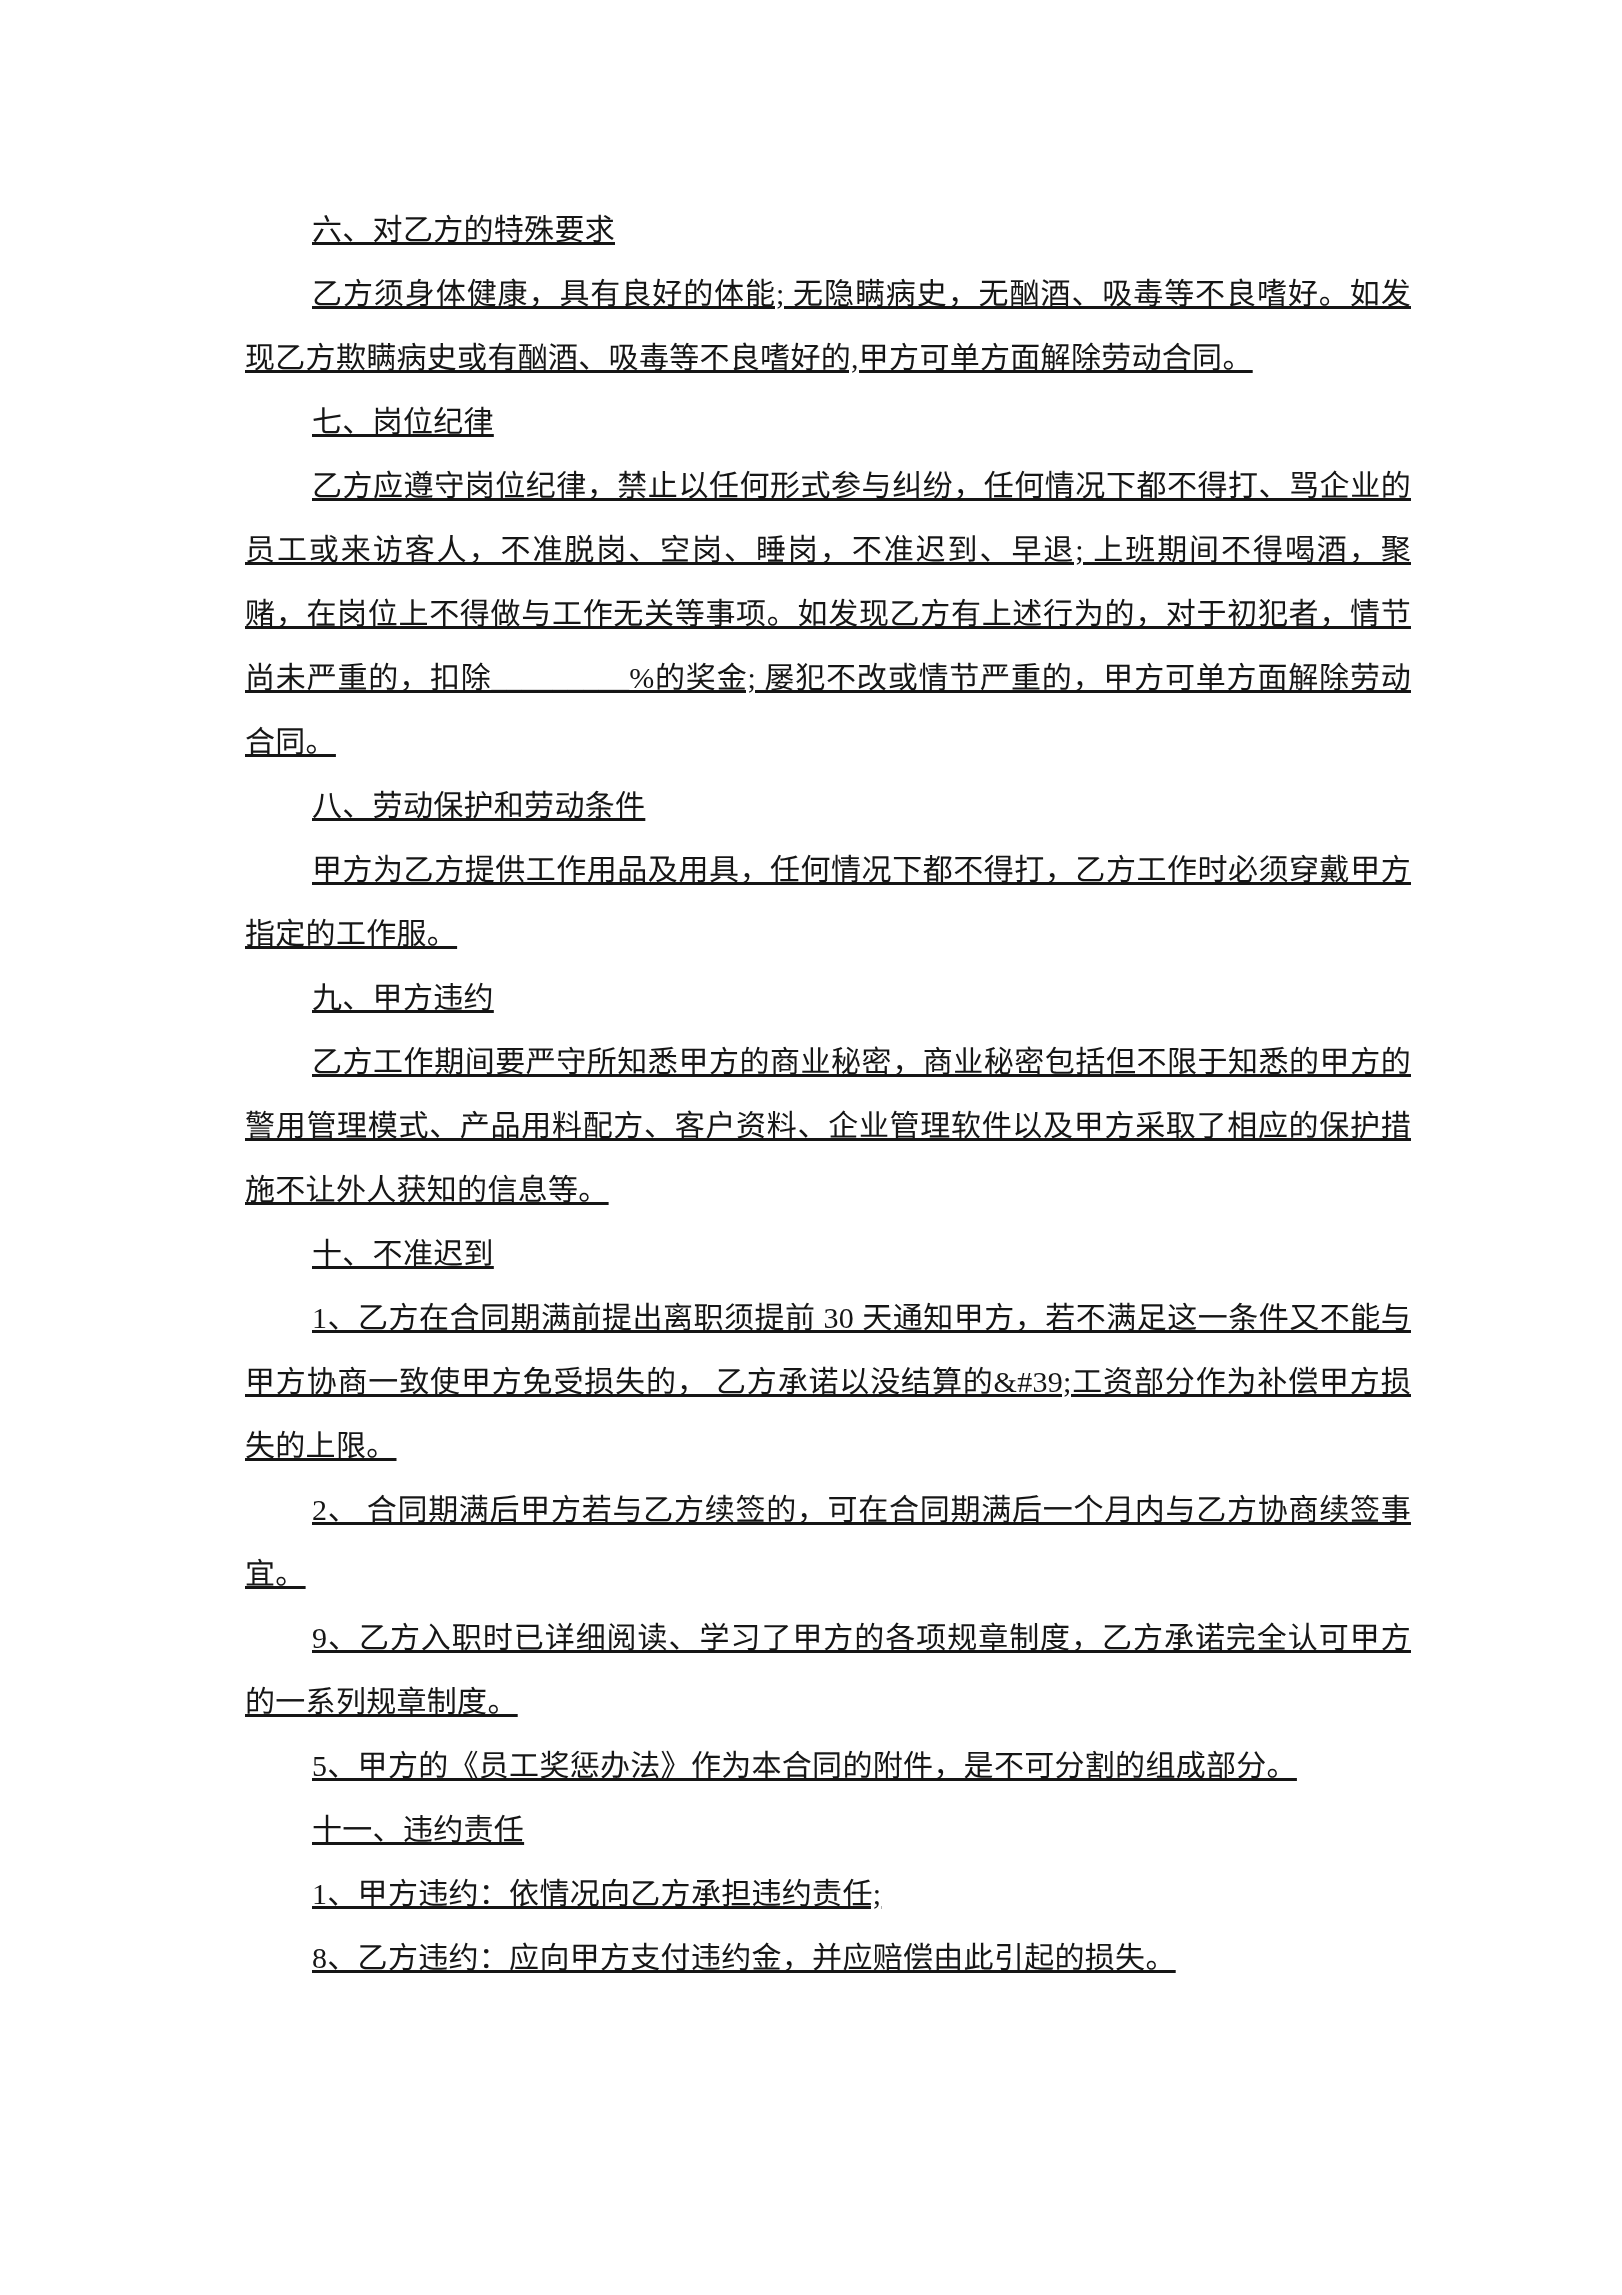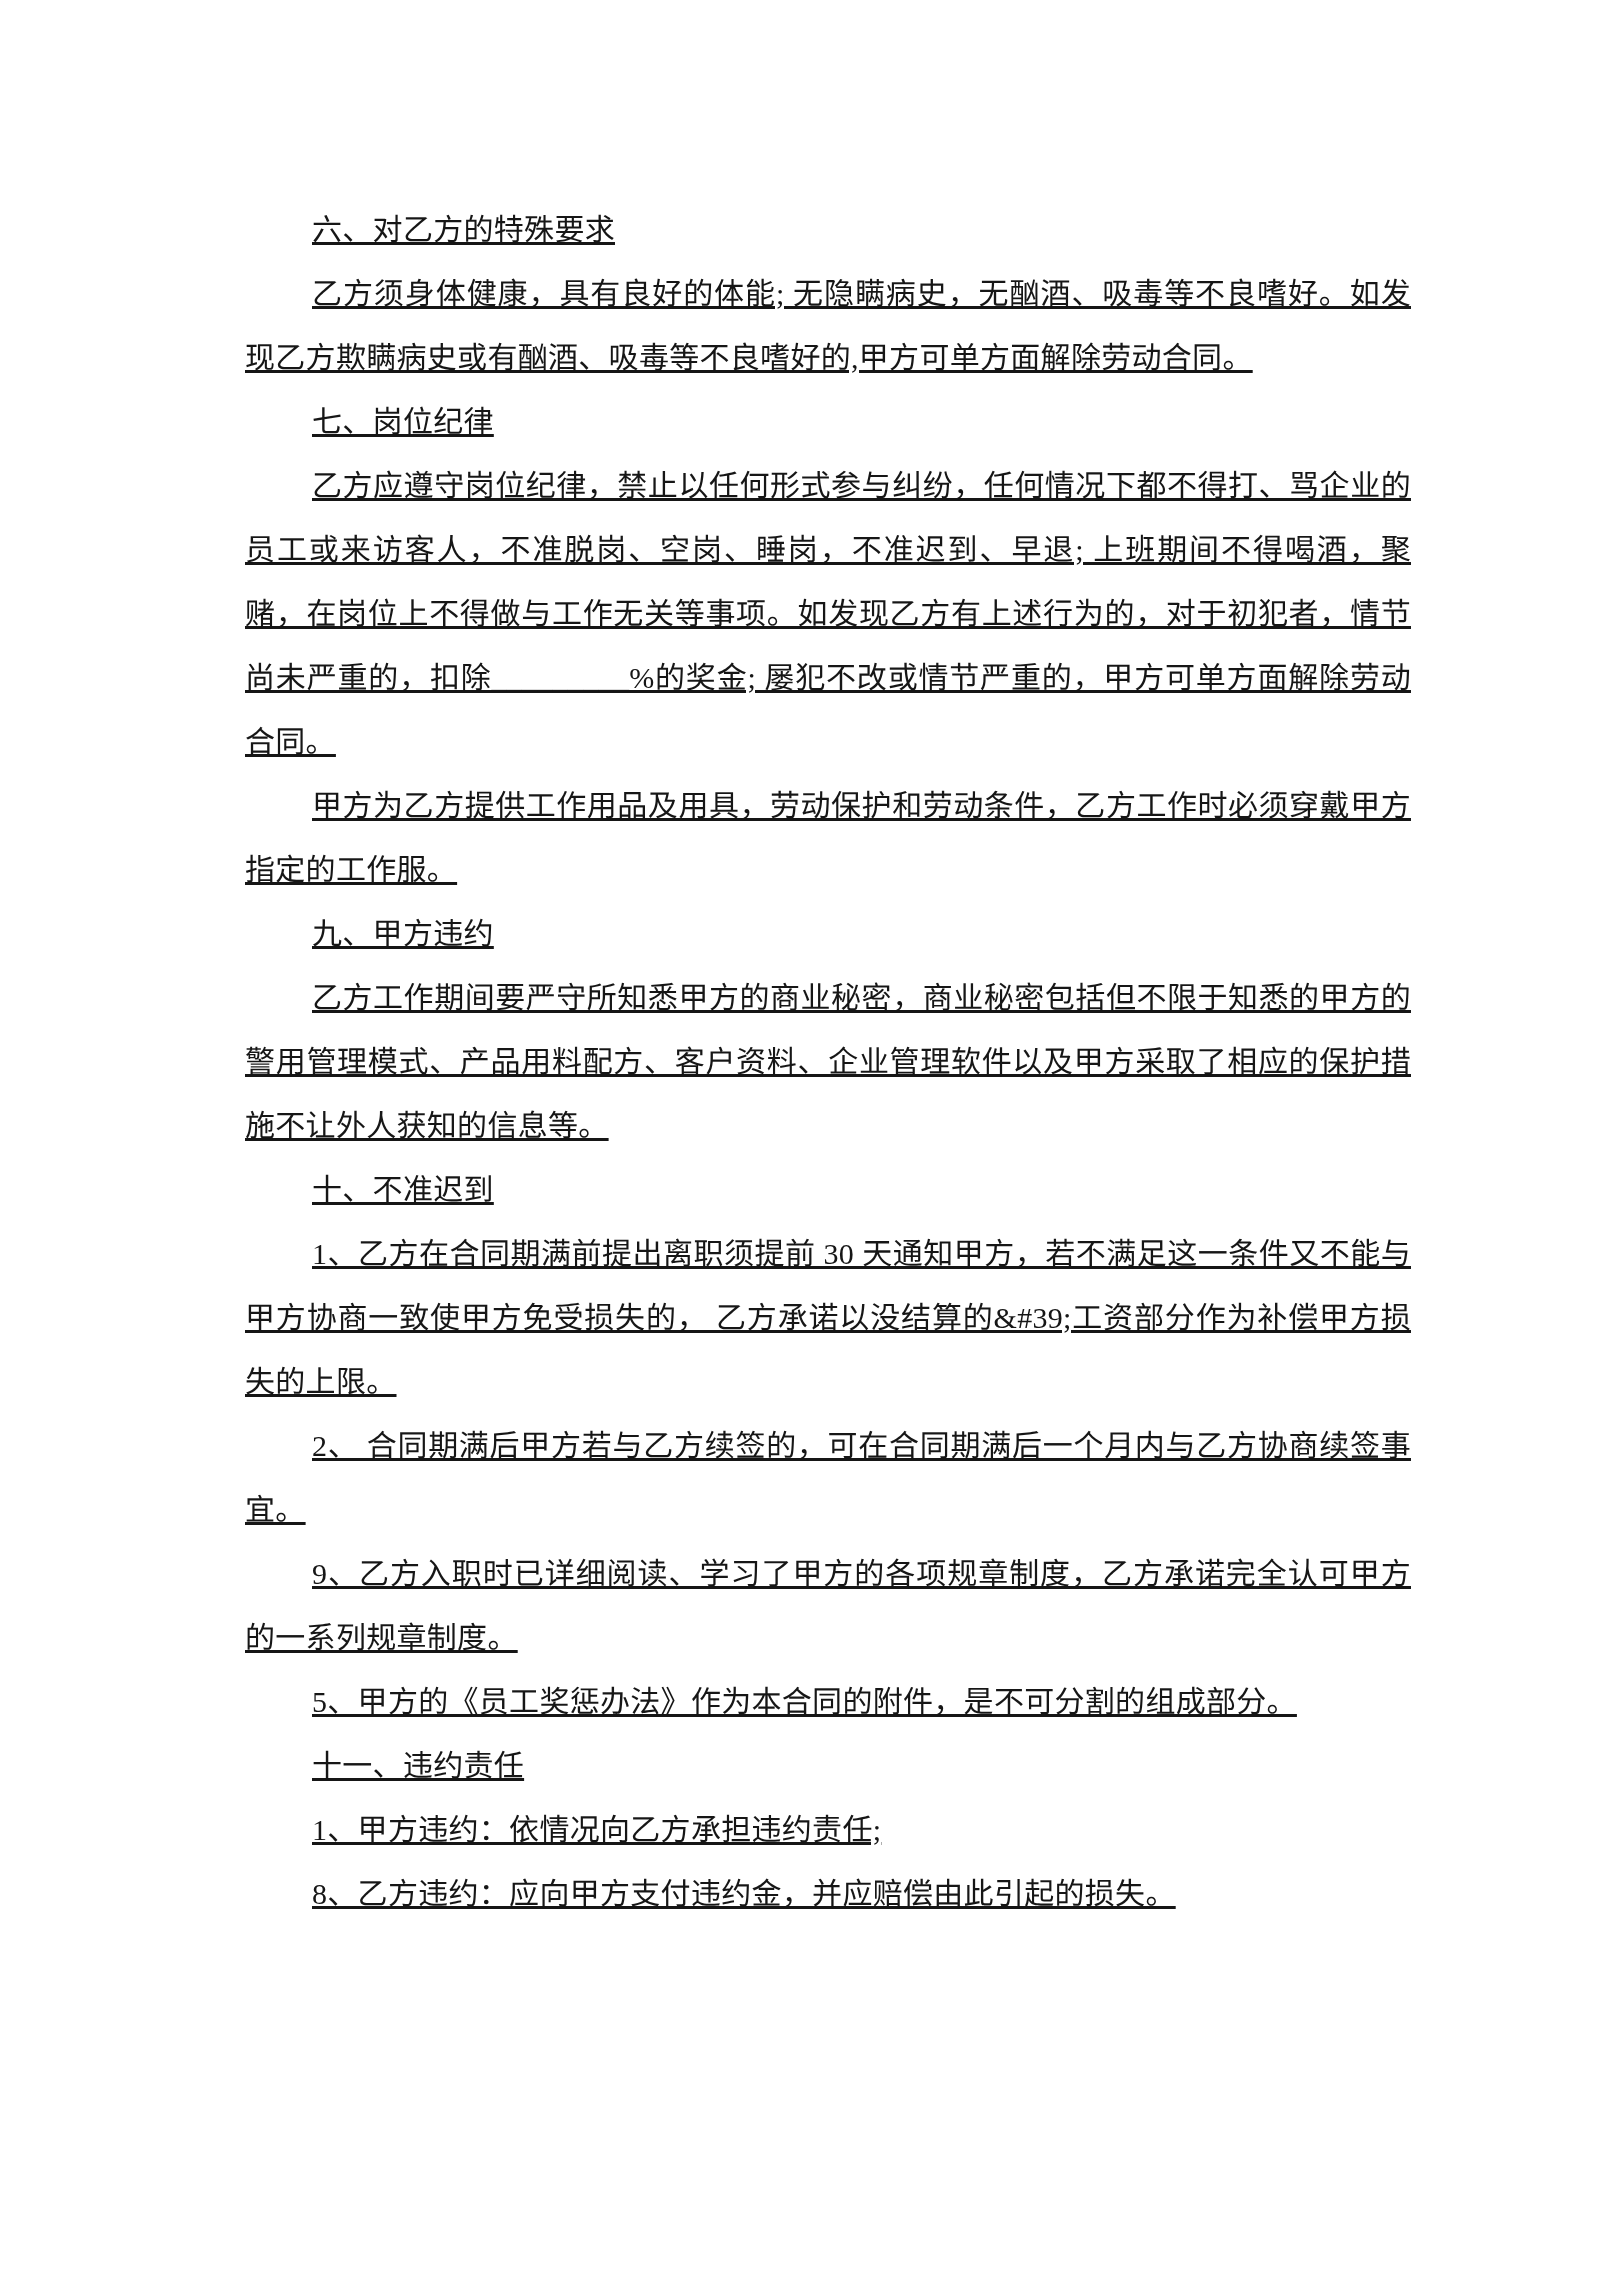--- a/index.html
+++ b/index.html
@@ -36,21 +36,22 @@
 </style>
 </head>
 <body>
 
 <div class="page">
   <div class="contract-text-block">
     <p>六、对乙方的特殊要求</p>
     <p>乙方须身体健康，具有良好的体能; 无隐瞒病史，无酗酒、吸毒等不良嗜好。如发现乙方欺瞒病史或有酗酒、吸毒等不良嗜好的,甲方可单方面解除劳动合同。</p>
     <p>七、岗位纪律</p>
     <p>乙方应遵守岗位纪律，禁止以任何形式参与纠纷，任何情况下都不得打、骂企业的员工或来访客人，不准脱岗、空岗、睡岗，不准迟到、早退; 上班期间不得喝酒，聚赌，在岗位上不得做与工作无关等事项。如发现乙方有上述行为的，对于初犯者，情节尚未严重的，扣除_________%的奖金; 屡犯不改或情节严重的，甲方可单方面解除劳动合同。</p>
-    <p>甲方为乙方提供工作用品及用具，劳动保护和劳动条件，乙方工作时必须穿戴甲方指定的工作服。</p>
+    <p>八、劳动保护和劳动条件</p>
+    <p>甲方为乙方提供工作用品及用具，任何情况下都不得打，乙方工作时必须穿戴甲方指定的工作服。</p>
     <p>九、甲方违约</p>
     <p>乙方工作期间要严守所知悉甲方的商业秘密，商业秘密包括但不限于知悉的甲方的警用管理模式、产品用料配方、客户资料、企业管理软件以及甲方采取了相应的保护措施不让外人获知的信息等。</p>
     <p>十、不准迟到</p>
     <p>1、乙方在合同期满前提出离职须提前 30 天通知甲方，若不满足这一条件又不能与甲方协商一致使甲方免受损失的， 乙方承诺以没结算的&amp;#39;工资部分作为补偿甲方损失的上限。</p>
     <p>2、 合同期满后甲方若与乙方续签的，可在合同期满后一个月内与乙方协商续签事宜。</p>
     <p>9、乙方入职时已详细阅读、学习了甲方的各项规章制度，乙方承诺完全认可甲方的一系列规章制度。</p>
     <p>5、甲方的《员工奖惩办法》作为本合同的附件，是不可分割的组成部分。</p>
     <p>十一、违约责任</p>
     <p>1、甲方违约：依情况向乙方承担违约责任;</p>
     <p>8、乙方违约：应向甲方支付违约金，并应赔偿由此引起的损失。</p>

